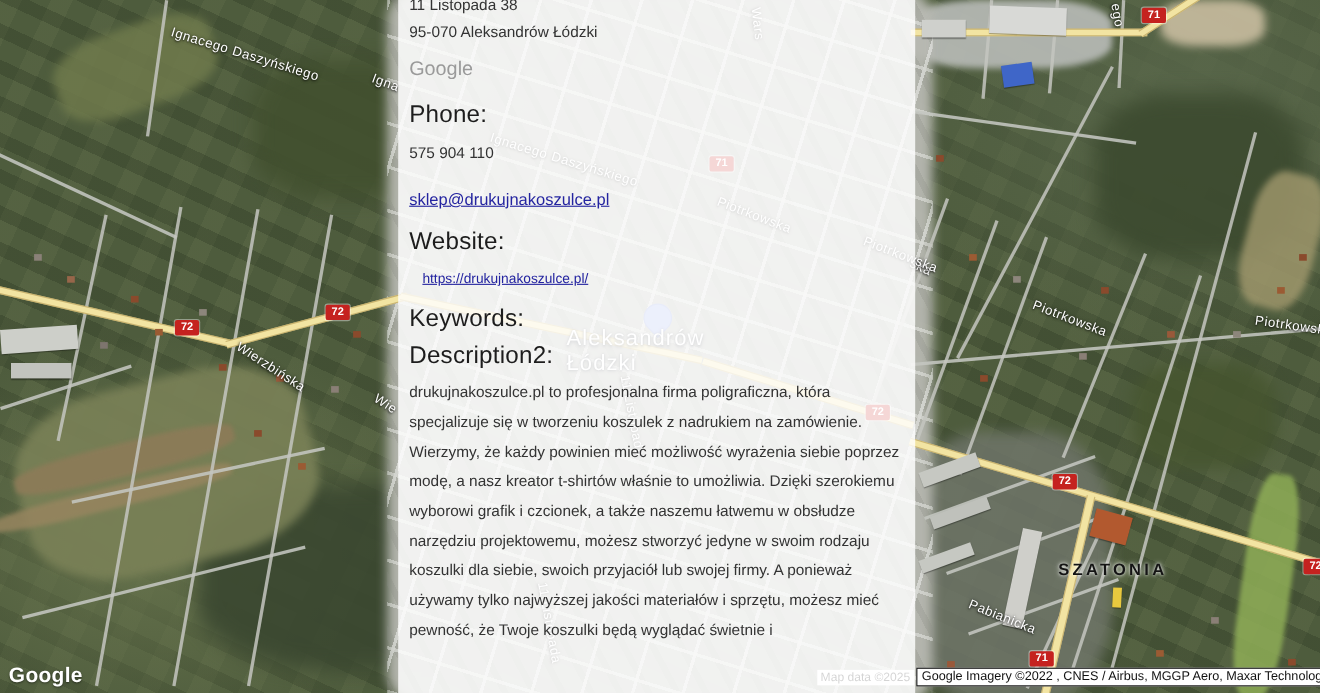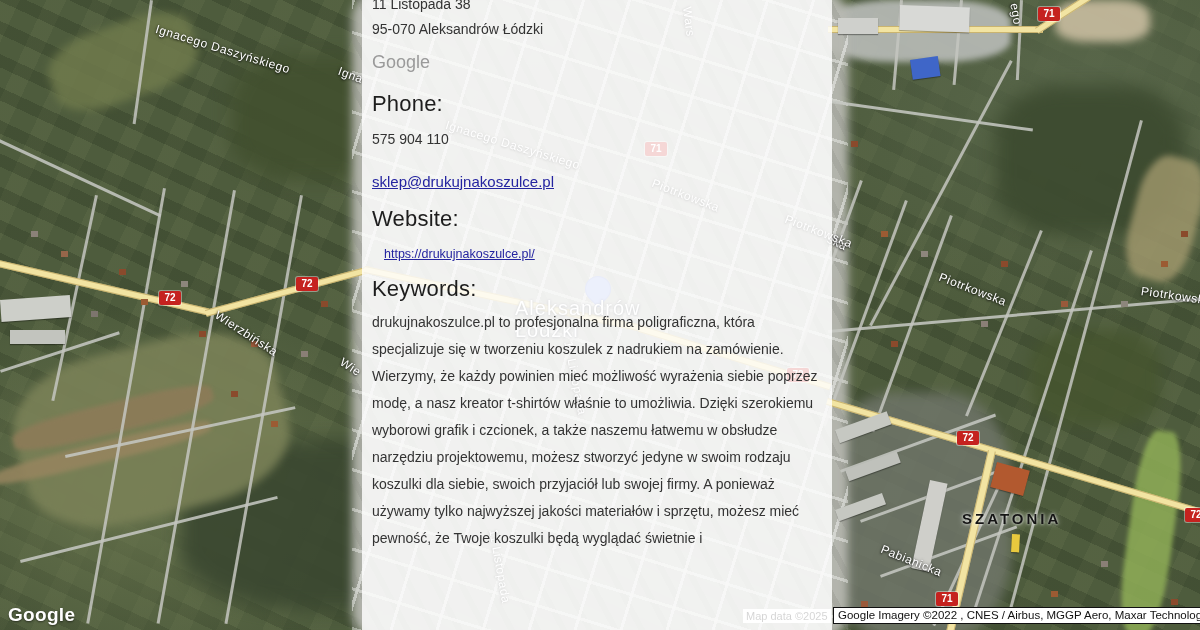--- a/index.html
+++ b/index.html
@@ -181,19 +181,20 @@
     <h2 style="margin-top:18px">Phone:</h2>
     <p class="t-sm" style="margin-top:15px">575 904 110</p>
 
     <p style="margin-top:26px"><a href="#" class="a-mail">sklep@drukujnakoszulce.pl</a></p>
 
     <h2 style="margin-top:15px">Website:</h2>
     <p style="margin-top:13px"><a href="#" class="a-url">https://drukujnakoszulce.pl/</a></p>
 
     <h2 style="margin-top:14px">Keywords:</h2>
 
+    <h2 style="margin-top:9px">Description2:</h2>
     <p class="t-long" style="margin-top:8px">drukujnakoszulce.pl to profesjonalna firma poligraficzna, która specjalizuje się w tworzeniu koszulek z nadrukiem na zamówienie. Wierzymy, że każdy powinien mieć możliwość wyrażenia siebie poprzez modę, a nasz kreator t-shirtów właśnie to umożliwia. Dzięki szerokiemu wyborowi grafik i czcionek, a także naszemu łatwemu w obsłudze narzędziu projektowemu, możesz stworzyć jedyne w swoim rodzaju koszulki dla siebie, swoich przyjaciół lub swojej firmy. A ponieważ używamy tylko najwyższej jakości materiałów i sprzętu, możesz mieć pewność, że Twoje koszulki będą wyglądać świetnie i</p>
   </div>
 
   <div class="google-logo">Google</div>
   <div class="attr-box">Google Imagery ©2022 , CNES / Airbus, MGGP Aero, Maxar Technologies</div>
 
 </div>
 
 </body></html>

